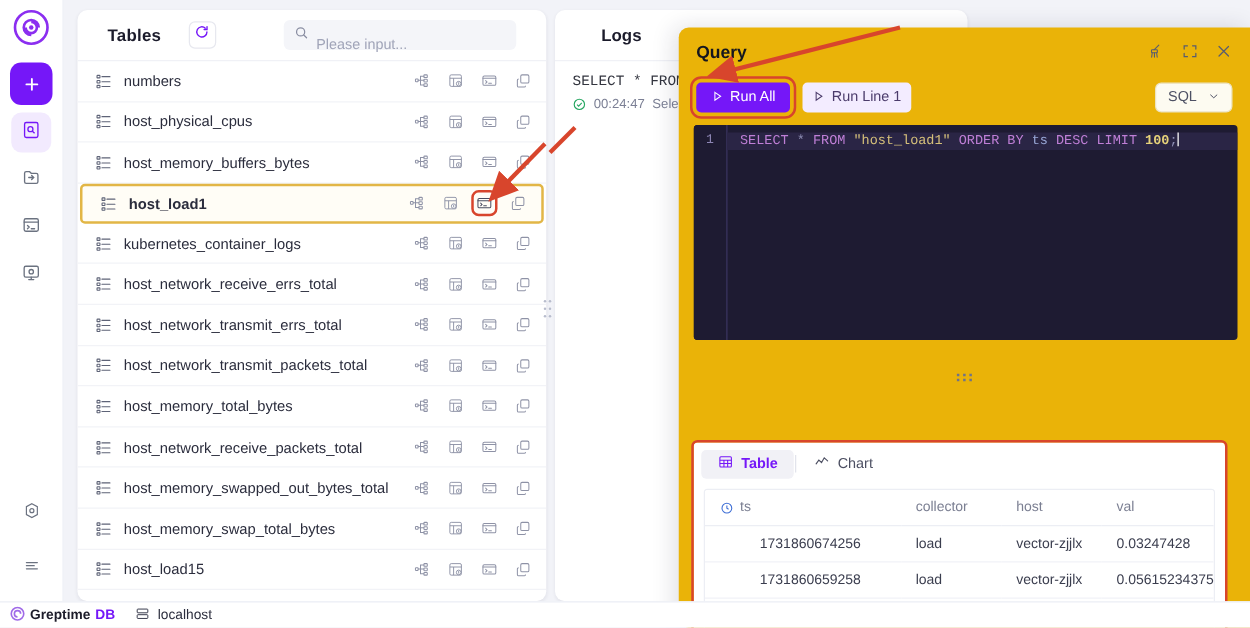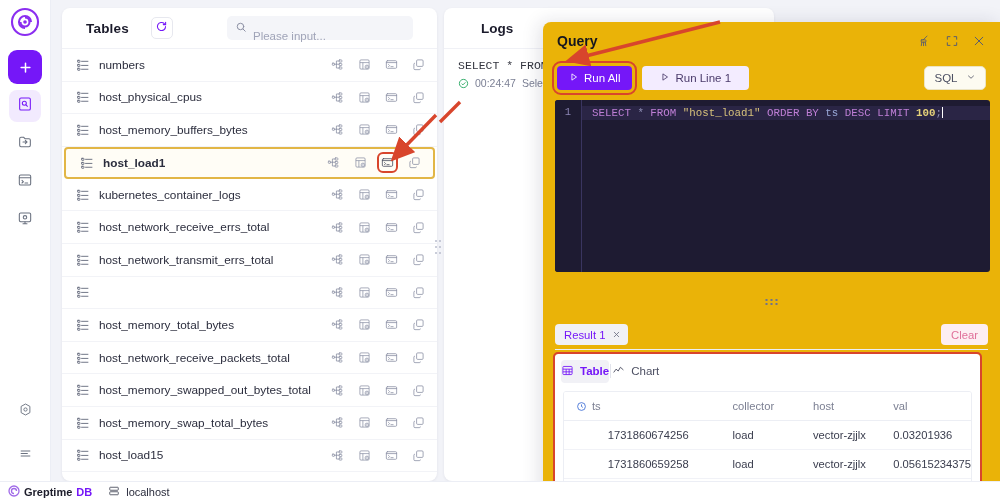--- a/index.html
+++ b/index.html
@@ -100,21 +100,21 @@
 
   .query-toolbar { height: 36px; display: flex; align-items: center; padding: 0 14px; gap: 10px; }
   .run-all-wrap { outline: 2px solid #d8452c; outline-offset: 3px; border-radius: 4px; }
   .btn-run-all {
     background: #7517f8; color: #fff; border: none; border-radius: 4px;
     height: 24px; padding: 0 12px; font-size: 11.5px; font-family: "Liberation Sans", sans-serif;
     display: flex; align-items: center; gap: 5px; cursor: pointer; white-space: nowrap;
   }
   .btn-run-line {
     background: #f3ecff; color: #4b3b6b; border: none; border-radius: 4px;
-    height: 24px; padding: 0 18px; font-size: 11.5px; font-family: "Liberation Sans", sans-serif;
+    height: 24px; padding: 0 8px; font-size: 11.5px; font-family: "Liberation Sans", sans-serif;
     display: flex; align-items: center; gap: 5px; cursor: pointer; white-space: nowrap;
   }
   .lang-select {
     margin-left: auto; height: 24px; min-width: 62px; border: 1px solid #ece4c3; background: #fdfbf1;
     border-radius: 5px; display: flex; align-items: center; justify-content: center; gap: 8px;
     font-size: 11.5px; color: #4d5063; cursor: pointer; padding: 0 9px;
   }
 
   .editor {
     margin: 4px 10px 0 12px; height: 172px; background: #1e1b32; border-radius: 3px;
@@ -150,21 +150,21 @@
   .clear-btn {
     margin-left: auto; background: #fdeef2; color: #e0709a; border: none; border-radius: 4px;
     height: 21px; padding: 0 10px; font-size: 11.3px; font-family: "Liberation Sans", sans-serif; cursor: pointer;
   }
 
   .result-box {
     position: absolute; left: 12px; top: 332px; width: 425px; height: 160px;
     outline: 2px solid #d8452c; border-radius: 3px; background: #fff;
   }
   .view-switch { display: flex; align-items: center; height: 30px; padding: 4px 0 0 6px; }
-  .vs-btn { display: flex; align-items: center; gap: 6px; height: 23px; padding: 0 0;
+  .vs-btn { display: flex; align-items: center; gap: 6px; height: 23px; padding: 0 13px;
     font-size: 11.5px; border-radius: 4px; cursor: pointer; color: #4c4f62; }
   .vs-btn.active { background: #f1f1f6; color: #7517f8; font-weight: bold; }
   .vs-sep { width: 1px; height: 14px; background: #e2e4ec; margin: 0 1px; }
 
   .rtable { position: absolute; left: 8px; top: 37px; right: 8px; border: 1px solid #eceef4; border-radius: 3px; overflow: hidden; }
   .rtable table { width: 100%; border-collapse: collapse; }
   .rtable th {
     text-align: left; font-weight: normal; font-size: 11.2px; color: #7b7f92;
     padding: 8px 0 8px 12px; border-bottom: 1px solid #eceef4; background: #fff;
   }
@@ -591,20 +591,21 @@
         </div>
         <div class="table-row">
           <span style="display: flex;">
             <svg viewBox="0 0 24 24" width="14" height="14" fill="none" stroke="#5e6377" stroke-width="1.5" stroke-linecap="round">
               <rect x="2.8" y="4" width="4" height="3.4" rx=".7"></rect>
               <rect x="2.8" y="11" width="4" height="3.4" rx=".7"></rect>
               <rect x="2.8" y="17.6" width="4" height="3.4" rx=".7"></rect>
               <path d="M9.5 5.7h11M9.5 12.7h11M9.5 19.3h11"></path>
             </svg>
           </span>
+          <span class="tname">host_network_transmit_packets_total</span>
           <div class="row-actions">
             <span class="act">
               <svg viewBox="0 0 24 24" width="13" height="13" fill="none" stroke="currentColor" stroke-width="1.5" stroke-linecap="round">
                 <rect x="2.5" y="9.5" width="4" height="4" rx="1"></rect>
                 <rect x="15" y="3.5" width="5" height="4" rx="1"></rect>
                 <rect x="15" y="10" width="5" height="4" rx="1"></rect>
                 <rect x="15" y="16.5" width="5" height="4" rx="1"></rect>
                 <path d="M6.5 11.5h3.5V5.5H15M10 11.5h5M10 11.5v7h5"></path>
               </svg>
             </span>
@@ -947,31 +948,20 @@
 
     <div class="grip">
       <i></i>
         <i></i>
         <i></i>
         <i></i>
         <i></i>
         <i></i>
     </div>
 
-    <div class="result-tabs">
-      <div class="result-tab">
-        <span>Result 1</span>
-        <span class="x">
-          <svg viewBox="0 0 24 24" width="9" height="9" fill="none" stroke="currentColor" stroke-width="2.2" stroke-linecap="round">
-              <path d="M6 6l12 12M18 6L6 18"></path>
-            </svg>
-        </span>
-      </div>
-      <button class="clear-btn">Clear</button>
-    </div>
 
     <div class="result-box">
       <div class="view-switch">
         <div class="vs-btn active">
           <span>
             <svg viewBox="0 0 24 24" width="13" height="13" fill="none" stroke="currentColor" stroke-width="1.6">
               <rect x="3.5" y="4.5" width="17" height="15" rx="1.5"></rect>
                 <path d="M3.5 9.5h17M3.5 14.5h17M9.5 9.5v10M15 9.5v10"></path>
             </svg>
           </span>
@@ -1006,21 +996,21 @@
               <th class="col-collector">collector</th>
               <th class="col-host">host</th>
               <th class="col-val">val</th>
             </tr>
           </thead>
           <tbody id="result-rows">
               <tr>
                 <td class="col-ts">1731860674256</td>
                 <td class="col-collector">load</td>
                 <td class="col-host">vector-zjjlx</td>
-                <td class="col-val">0.03201936</td>
+                <td class="col-val">0.03247428</td>
               </tr>
               <tr>
                 <td class="col-ts">1731860659258</td>
                 <td class="col-collector">load</td>
                 <td class="col-host">vector-zjjlx</td>
                 <td class="col-val">0.05615234375</td>
               </tr>
               <tr>
                 <td class="col-ts">1731860644259</td>
                 <td class="col-collector">load</td>

